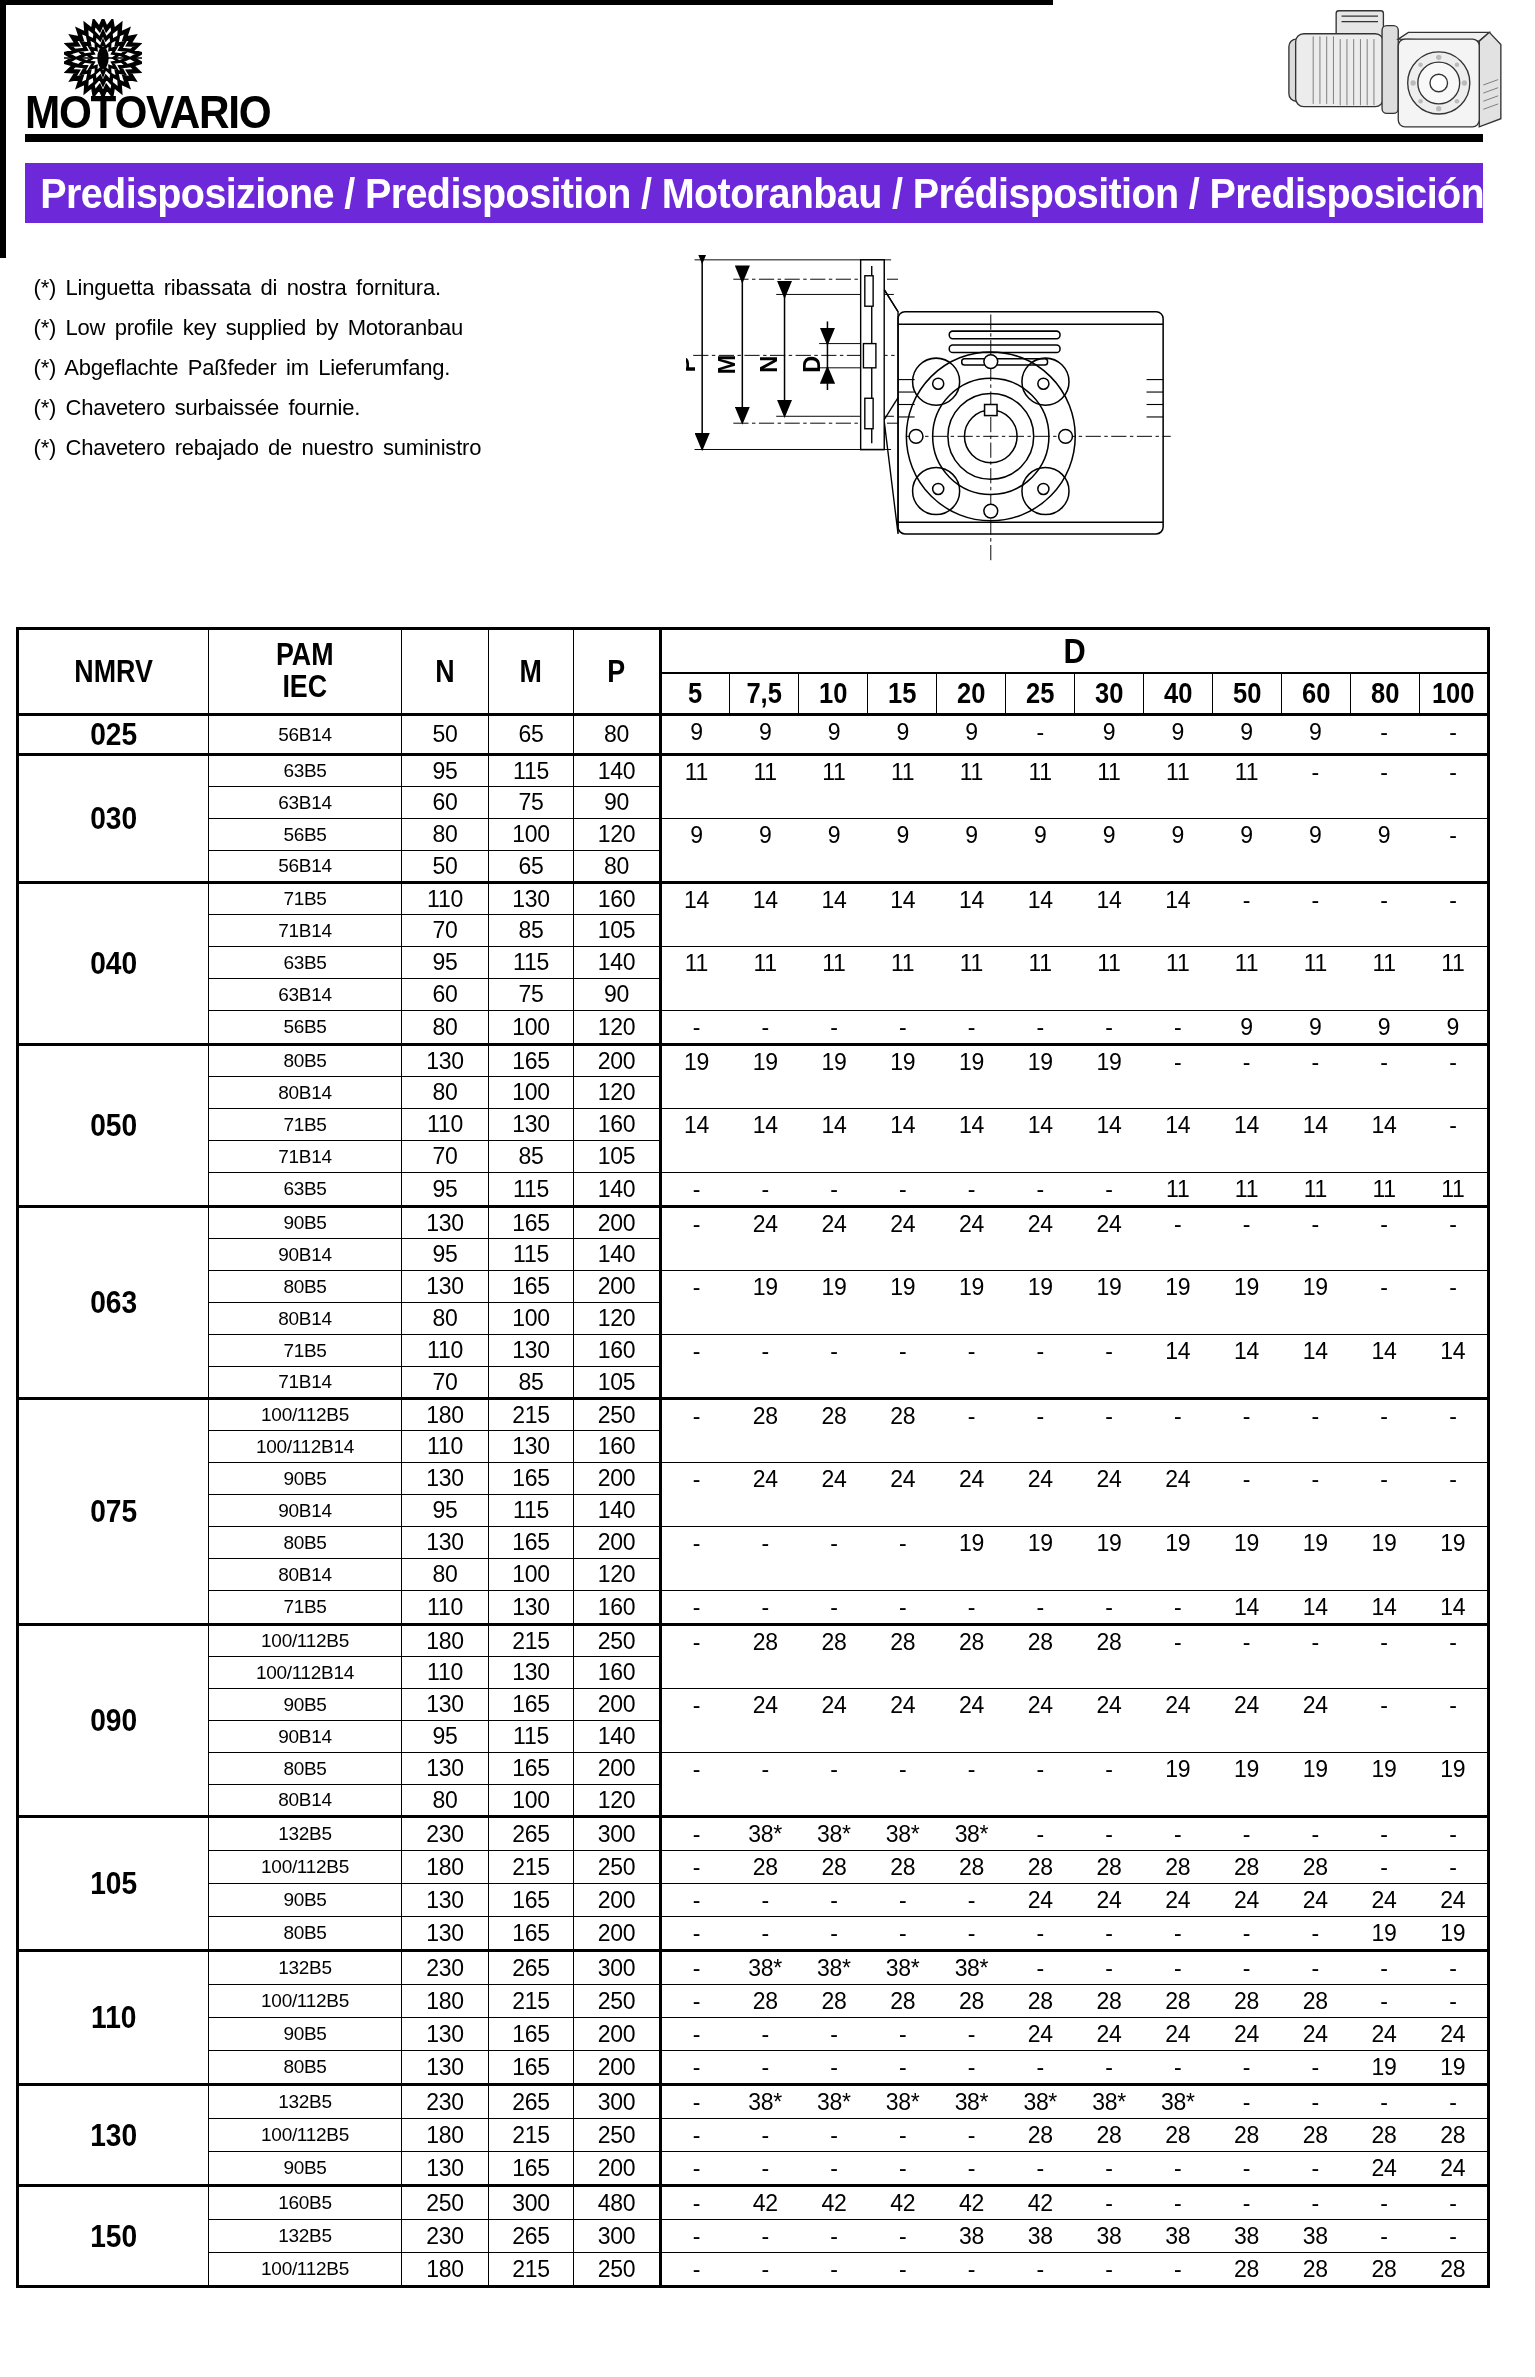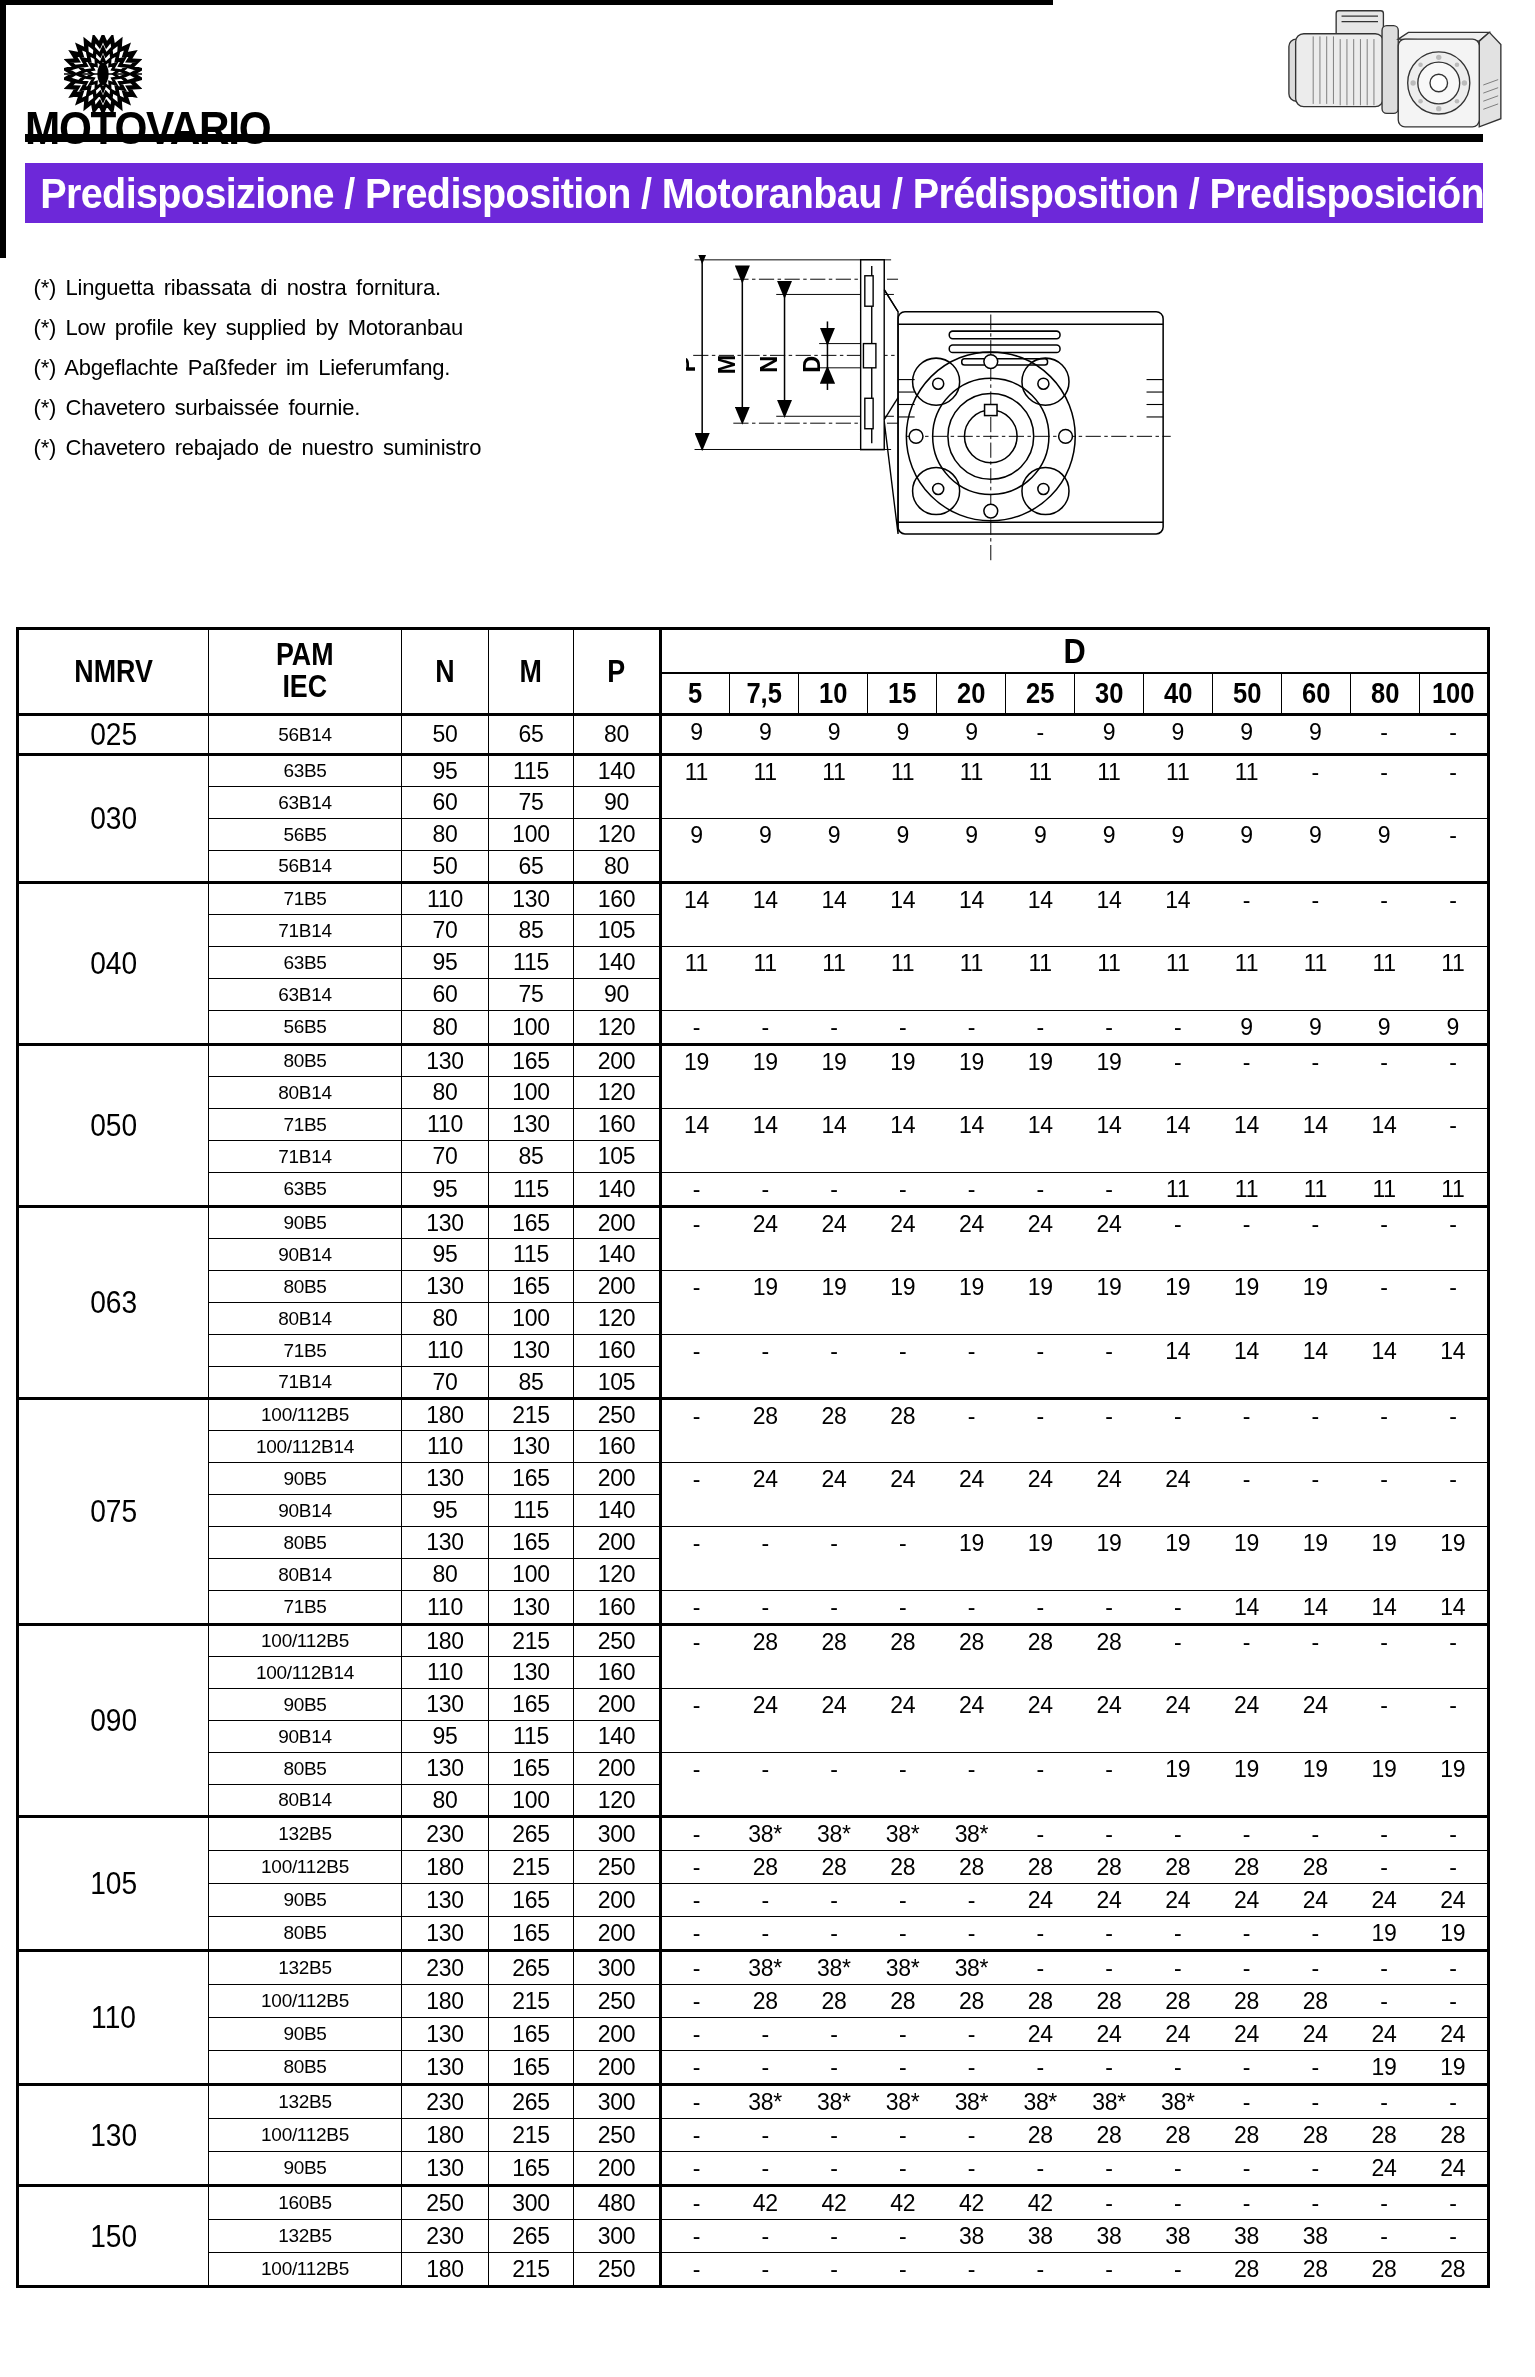--- a/index.html
+++ b/index.html
@@ -2,21 +2,21 @@
 <html style="font-size:11px"><head>
 <meta charset="utf-8">
 <style>
   html,body{margin:0;padding:0;background:#fff;}
   body{width:1535px;height:2377px;position:relative;font-family:"Liberation Sans","DejaVu Sans",sans-serif;color:#000;overflow:hidden;}
 
   .scan-top{position:absolute;left:0;top:0;width:1053px;height:4.8px;background:#000;}
   .scan-left{position:absolute;left:0;top:0;width:6.2px;height:258px;background:#000;}
 
   
-  .logo{position:absolute;left:25px;top:16px;width:360px;height:145px;}
+  .logo{position:absolute;left:25px;top:0;width:360px;height:145px;}
   .logo-emblem{position:absolute;left:39px;top:19.4px;}
   .logo-text{position:absolute;left:0px;top:85px;font-size:46px;font-weight:bold;letter-spacing:-1.4px;transform:scaleX(0.92);transform-origin:left;white-space:nowrap;}
 
   .rule{position:absolute;left:25px;top:134px;width:1458px;height:7.6px;background:#000;}
 
   .title-bar{position:absolute;left:25px;top:163px;width:1458px;height:60px;background:#6d28d9;display:flex;align-items:center;}
   .title-text{color:#fff;font-weight:bold;font-size:43px;letter-spacing:-0.7px;transform:scaleX(0.92);transform-origin:left;padding-left:16.6px;white-space:nowrap;}
 
   .notes{position:absolute;left:21.5px;top:262px;font-size:22px;line-height:28px;letter-spacing:-0.2px;word-spacing:3.5px;}
   .notes p{margin:12px;}
@@ -28,21 +28,21 @@
   table.gtable{position:absolute;left:16px;top:627px;width:1464px;border-collapse:collapse;table-layout:fixed;border:3.5px solid #000;}
   .gtable th,.gtable td{border:1.4px solid #000;padding:0;text-align:center;vertical-align:middle;overflow:hidden;}
   .gtable tr.h1{height:44px;}
   .gtable tr.h2{height:42px;}
   .gtable tbody tr{height:32px;}
   .th-main{font-size:30.5px;font-weight:bold;}
   .th-main .stack div{line-height:1.04;}
   .th-d{font-size:35px;font-weight:bold;border-left:3.5px solid #000 !important;border-bottom:2.1px solid #000 !important;}
   .h2 th{font-size:29px;font-weight:bold;border-bottom:3.5px solid #000;}
   .h2 th:first-child{border-left:3.5px solid #000;}
-  td.nmrv-cell{font-size:32px;font-weight:normal;}
+  td.nmrv-cell{font-size:32px;font-weight:bold;}
   td.pam-cell{font-size:19px;letter-spacing:-0.3px;}
   td.num-cell{font-size:23px;letter-spacing:-0.3px;}
   td.d-cell{border-left:3.5px solid #000;vertical-align:top;}
   .d-row{display:flex;height:32px;align-items:center;}
   .d-row span{flex:1;font-size:23px;letter-spacing:-0.3px;text-align:center;}
   tr.group-start td{border-top:3.5px solid #000;}
   .cond{display:inline-block;transform:scaleX(0.88);transform-origin:center;}
 
   svg text{font-family:"Liberation Sans","DejaVu Sans",sans-serif;}
 </style>

